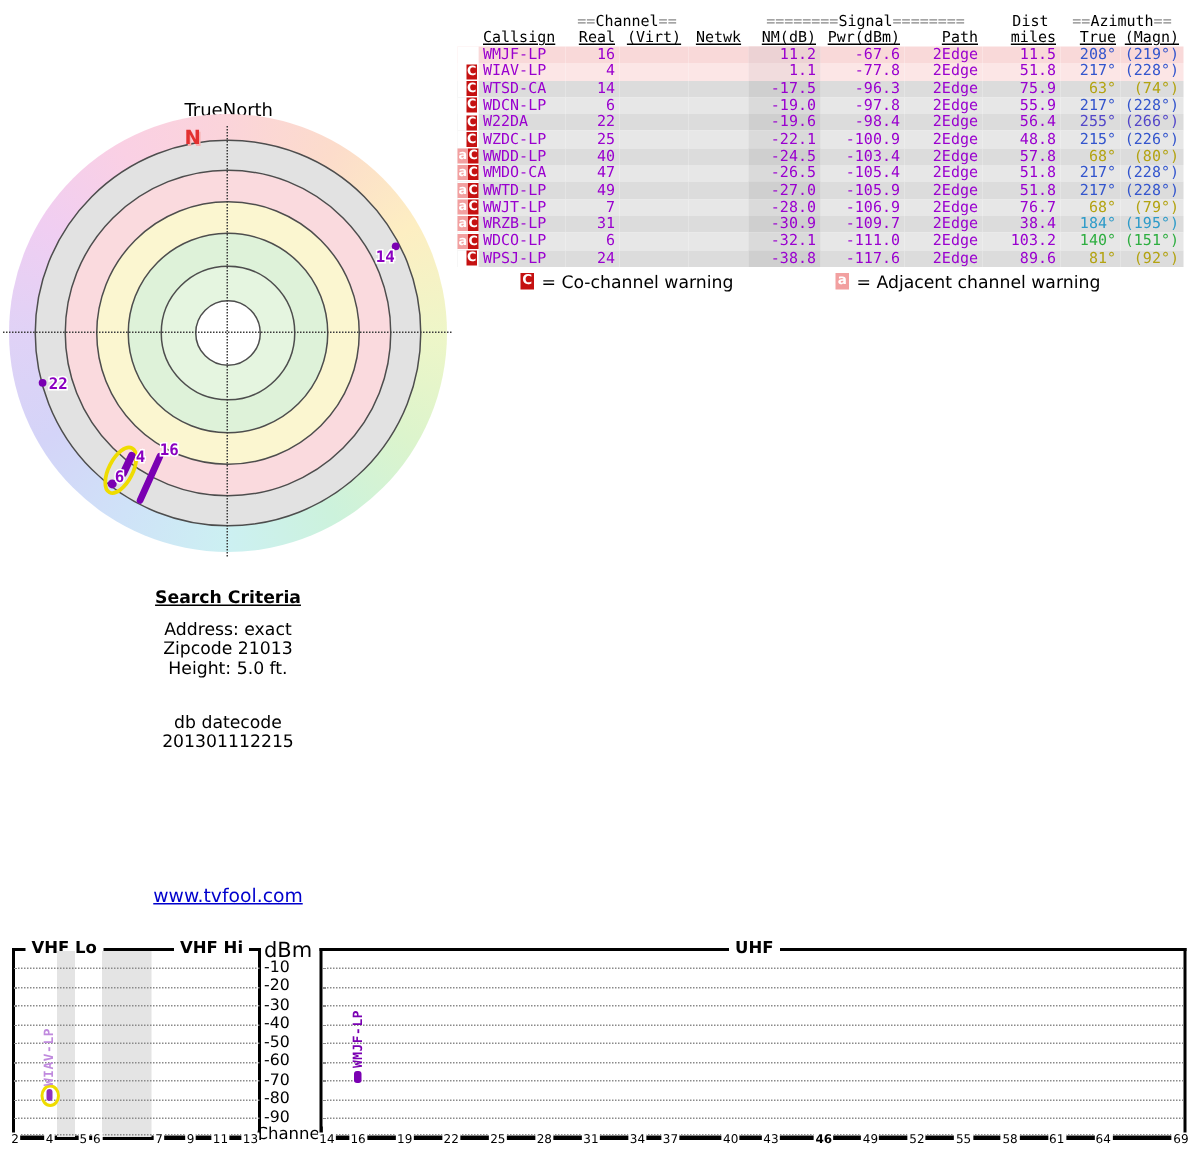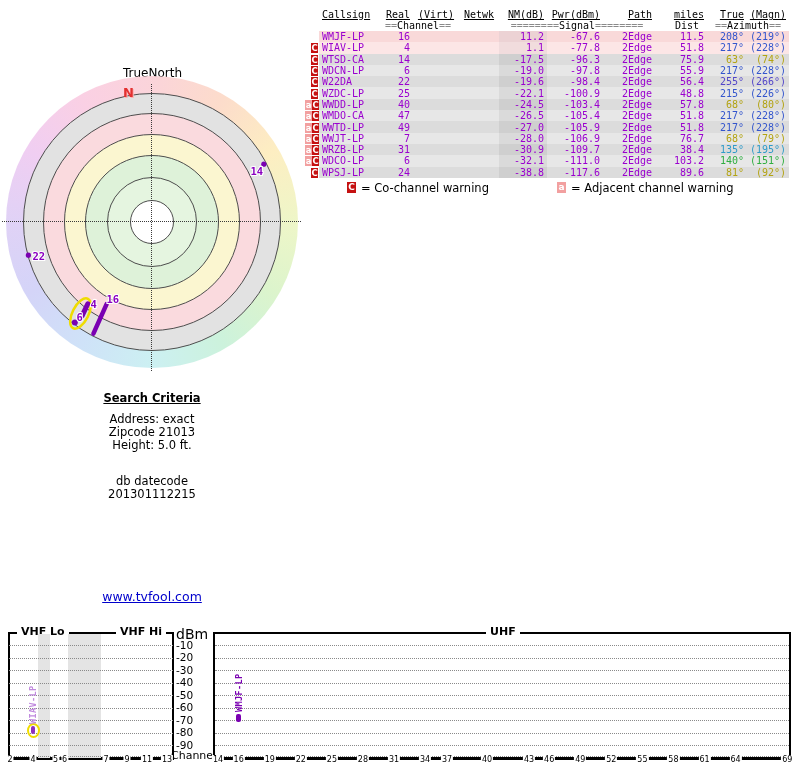--- a/index.html
+++ b/index.html
@@ -129,40 +129,40 @@
         <col style="width:40px">
           <col style="width:48px">
           <col style="width:56px">
           <col style="width:52px">
         <col style="width:52px">
           <col style="width:40px">
           <col style="width:42px">
       </colgroup>
       <thead>
         <tr>
+          <td colspan="2"></td>
+          <td colspan="2" class="ac grp"><span class="eq">==</span><span>Channel</span><span class="eq">==</span></td>
+          <td></td>
+          <td colspan="3" class="ac grp"><span class="eq">========</span><span>Signal</span><span class="eq">========</span></td>
+          <td class="ar grp" style="padding-right:8px">Dist</td>
+          <td colspan="2" class="ac grp"><span class="eq">==</span><span>Azimuth</span><span class="eq">==</span></td>
+        </tr>
+        <tr>
           <td></td>
           <td class="al colh"><span>Callsign</span></td>
           <td class="ar colh"><span>Real</span></td>
           <td class="ac colh"><span>(Virt)</span></td>
           <td class="ac colh"><span>Netwk</span></td>
           <td class="ar colh"><span>NM(dB)</span></td>
           <td class="ar colh"><span>Pwr(dBm)</span></td>
           <td class="ar colh"><span>Path</span></td>
           <td class="ar colh"><span>miles</span></td>
           <td class="ar colh"><span>True</span></td>
           <td class="ar colh"><span>(Magn)</span></td>
         </tr>
-        <tr>
-          <td colspan="2"></td>
-          <td colspan="2" class="ac grp"><span class="eq">==</span><span>Channel</span><span class="eq">==</span></td>
-          <td></td>
-          <td colspan="3" class="ac grp"><span class="eq">========</span><span>Signal</span><span class="eq">========</span></td>
-          <td class="ar grp" style="padding-right:8px">Dist</td>
-          <td colspan="2" class="ac grp"><span class="eq">==</span><span>Azimuth</span><span class="eq">==</span></td>
-        </tr>
       </thead>
       <tbody>
           <tr class="tone-pink">
             <td class="mkcell"></td>
             <td class="al">WMJF-LP</td>
             <td class="ar">16</td>
             <td class="ac"></td>
             <td class="ac"></td>
             <td class="ar nm">11.2</td>
             <td class="ar">-67.6</td>
@@ -291,21 +291,21 @@
           <tr class="tone-gray">
             <td class="mkcell"><span class="mk mka">a</span><span class="mk mkC">C</span></td>
             <td class="al">WRZB-LP</td>
             <td class="ar">31</td>
             <td class="ac"></td>
             <td class="ac"></td>
             <td class="ar nm">-30.9</td>
             <td class="ar">-109.7</td>
             <td class="ar">2Edge</td>
             <td class="ar">38.4</td>
-            <td class="ar" style="color: rgb(46, 155, 201);">135°</td>
+            <td class="ar" style="color: rgb(46, 155, 201);">184°</td>
             <td class="ar" style="color: rgb(46, 155, 201);">(195°)</td>
           </tr>
           <tr class="tone-gray alt">
             <td class="mkcell"><span class="mk mka">a</span><span class="mk mkC">C</span></td>
             <td class="al">WDCO-LP</td>
             <td class="ar">6</td>
             <td class="ac"></td>
             <td class="ac"></td>
             <td class="ar nm">-32.1</td>
             <td class="ar">-111.0</td>
@@ -409,22 +409,22 @@
         <div class="ch-tick" style="left: 218px;">14</div>
         <div class="ch-tick" style="left: 238.7px;">16</div>
         <div class="ch-tick" style="left: 269.8px;">19</div>
         <div class="ch-tick" style="left: 300.8px;">22</div>
         <div class="ch-tick" style="left: 331.9px;">25</div>
         <div class="ch-tick" style="left: 362.9px;">28</div>
         <div class="ch-tick" style="left: 394px;">31</div>
         <div class="ch-tick" style="left: 425px;">34</div>
         <div class="ch-tick" style="left: 447px;">37</div>
         <div class="ch-tick" style="left: 487.1px;">40</div>
-        <div class="ch-tick" style="left: 529px;">43</div>
-        <div class="ch-tick" style="left: 549.2px;">46</div>
+        <div class="ch-tick" style="left: 514px;">43</div>
+        <div class="ch-tick" style="left: 549.2px; font-weight: bold;">46</div>
         <div class="ch-tick" style="left: 580.3px;">49</div>
         <div class="ch-tick" style="left: 611.3px;">52</div>
         <div class="ch-tick" style="left: 642.4px;">55</div>
         <div class="ch-tick" style="left: 673.4px;">58</div>
         <div class="ch-tick" style="left: 704.5px;">61</div>
         <div class="ch-tick" style="left: 735.5px;">64</div>
         <div class="ch-tick" style="left: 766.6px; margin-top: 28px;">67</div>
         <div class="ch-tick" style="left: 787.3px;">69</div>
         <div class="stn-highlight" style="left: 26.5px; top: 107.5px;"></div>
         <div class="stn-bar" style="left: 30.75px; top: 111px; background: rgb(142, 47, 190);"></div>

